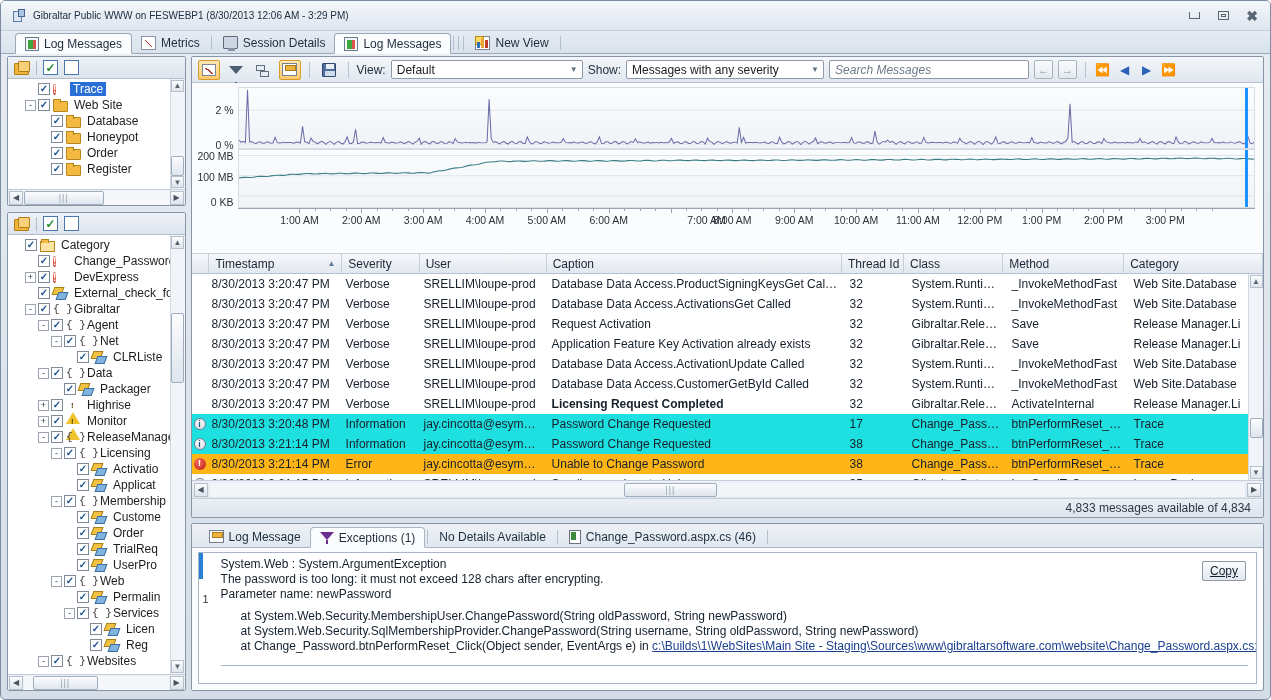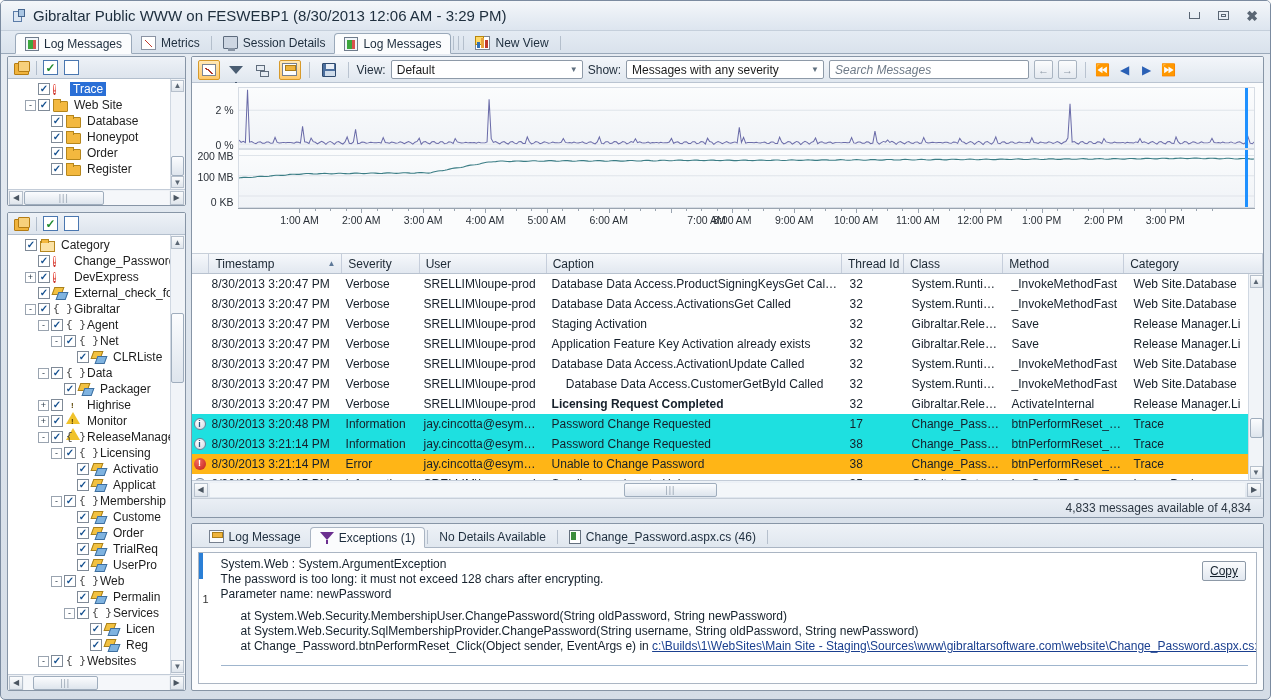--- a/index.html
+++ b/index.html
@@ -34,21 +34,21 @@
   .title-icon .sq1 {
     position:absolute; left:2px; top:3px; width:9px; height:11px;
     background: #dce6f2; border: 1px solid #5b7ca8;
   }
   .title-icon .sq2 {
     position:absolute; left:7px; top:1px; width:7px; height:8px;
     background: #aac6e3; border: 1px solid #45658e;
   }
   .title-text {
     flex: 1 1 auto;
-    font-size: 15px; color: #20303f; white-space: nowrap;
+    font-size: 10px; color: #20303f; white-space: nowrap;
   }
   .win-btns { display: flex; gap: 1px; }
   .win-btn {
     width: 28px; height: 20px;
     display: flex; align-items: center; justify-content: center;
     color: #44505e; font-size: 11px;
     background: transparent;
   }
   .gl-min { width: 11px; height: 7px; border: 1.6px solid #5a6674; border-top:none; }
   .gl-max { width: 11px; height: 9px; border: 1.6px solid #5a6674; position:relative; }
@@ -822,21 +822,21 @@
                 <div class="gc" style="width: 62px;">32</div>
                 <div class="gc" style="width: 100px;">System.Runtime...</div>
                 <div class="gc" style="width: 122px;">_InvokeMethodFast</div>
                 <div class="gc" style="width: 140px;">Web Site.Database</div>
               </div>
               <div class="grow">
                 <div class="sevicon"></div>
                 <div class="gc" style="width: 134px;">8/30/2013 3:20:47 PM</div>
                 <div class="gc" style="width: 78px;">Verbose</div>
                 <div class="gc" style="width: 128px;">SRELLIM\loupe-prod</div>
-                <div class="gc" style="width: 298px;">Staging Activation</div>
+                <div class="gc" style="width: 298px;">Request Activation</div>
                 <div class="gc" style="width: 62px;">32</div>
                 <div class="gc" style="width: 100px;">Gibraltar.Releas...</div>
                 <div class="gc" style="width: 122px;">Save</div>
                 <div class="gc" style="width: 140px;">Release Manager.Li</div>
               </div>
               <div class="grow">
                 <div class="sevicon"></div>
                 <div class="gc" style="width: 134px;">8/30/2013 3:20:47 PM</div>
                 <div class="gc" style="width: 78px;">Verbose</div>
                 <div class="gc" style="width: 128px;">SRELLIM\loupe-prod</div>
@@ -855,21 +855,21 @@
                 <div class="gc" style="width: 62px;">32</div>
                 <div class="gc" style="width: 100px;">System.Runtime...</div>
                 <div class="gc" style="width: 122px;">_InvokeMethodFast</div>
                 <div class="gc" style="width: 140px;">Web Site.Database</div>
               </div>
               <div class="grow">
                 <div class="sevicon"></div>
                 <div class="gc" style="width: 134px;">8/30/2013 3:20:47 PM</div>
                 <div class="gc" style="width: 78px;">Verbose</div>
                 <div class="gc" style="width: 128px;">SRELLIM\loupe-prod</div>
-                <div class="gc" style="width: 298px; text-align: center;">Database Data Access.CustomerGetById Called</div>
+                <div class="gc" style="width: 298px;">Database Data Access.CustomerGetById Called</div>
                 <div class="gc" style="width: 62px;">32</div>
                 <div class="gc" style="width: 100px;">System.Runtime...</div>
                 <div class="gc" style="width: 122px;">_InvokeMethodFast</div>
                 <div class="gc" style="width: 140px;">Web Site.Database</div>
               </div>
               <div class="grow">
                 <div class="sevicon"></div>
                 <div class="gc" style="width: 134px;">8/30/2013 3:20:47 PM</div>
                 <div class="gc" style="width: 78px;">Verbose</div>
                 <div class="gc" style="width: 128px;">SRELLIM\loupe-prod</div>

